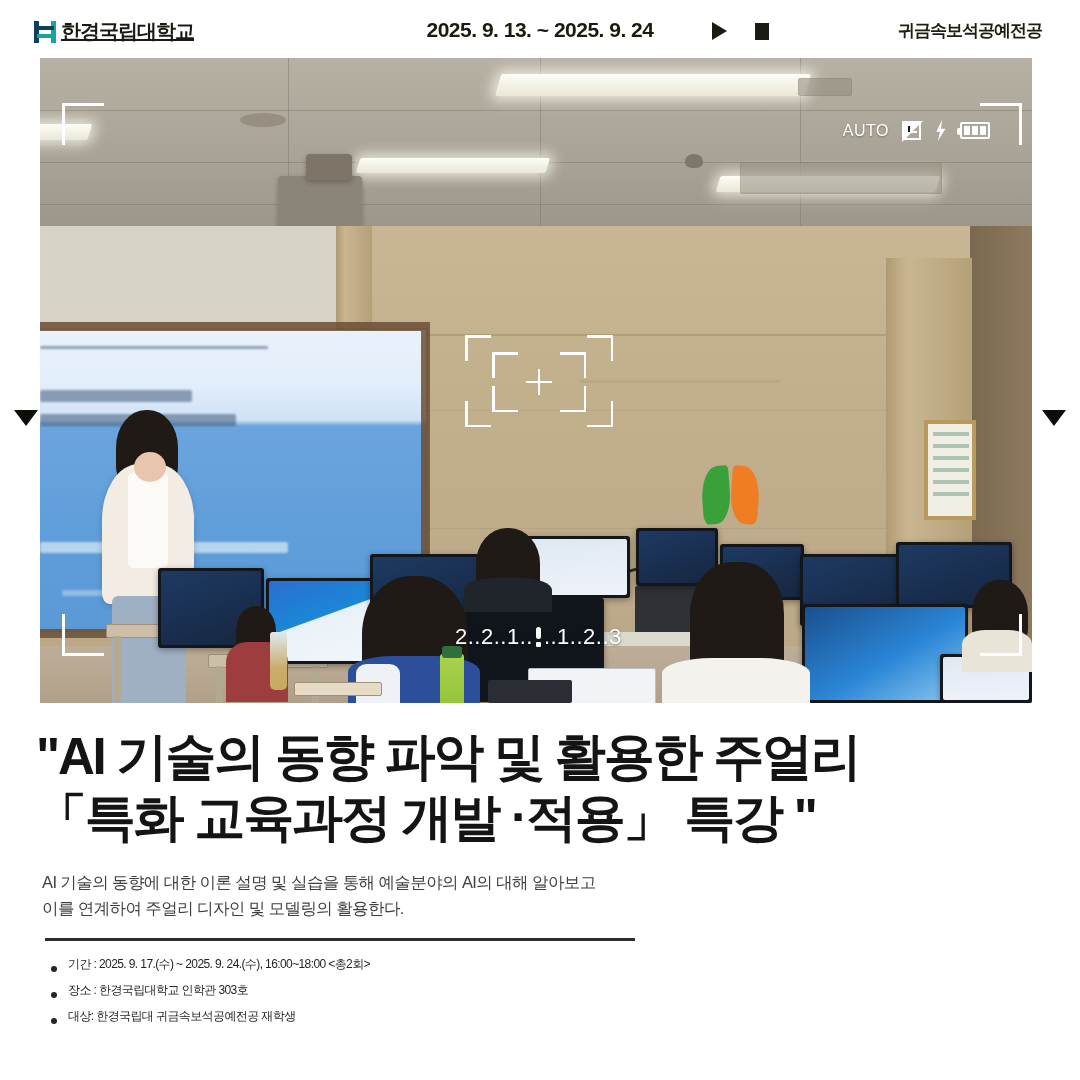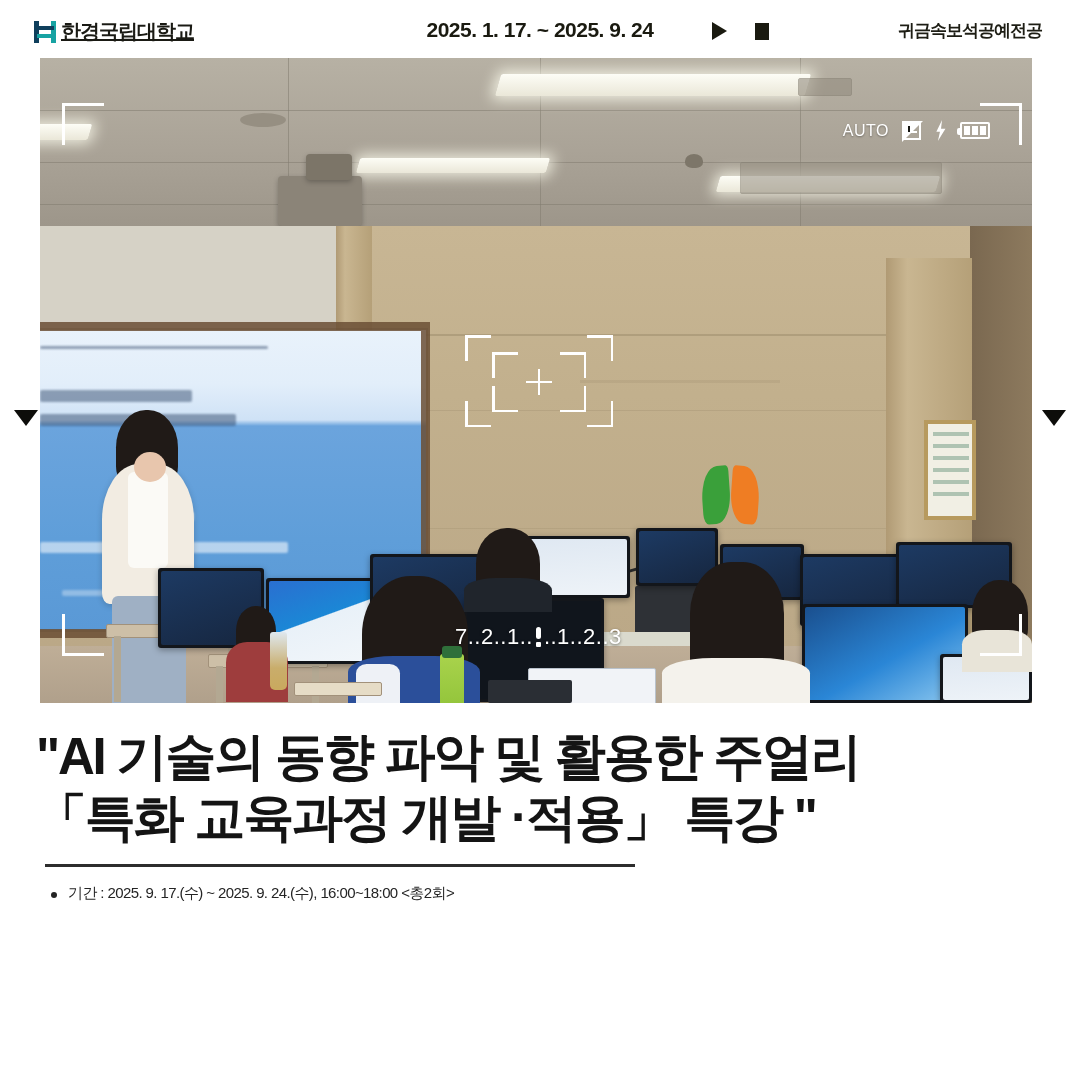--- a/index.html
+++ b/index.html
@@ -576,21 +576,21 @@
     height: 3px;
     background: #2d2d2d;
   }
   .facts {
     margin: 14px 0 0 0;
     padding: 0 0 0 68px;
     list-style: none;
   }
   .facts li {
     position: relative;
-    font-size: 15px;
+    font-size: 12px;
     line-height: 1.62;
     color: #242424;
     letter-spacing: -0.6px;
     margin-top: 7px;
   }
   .facts li::before {
     content: "";
     position: absolute;
     left: -17px;
     top: 11px;
@@ -607,21 +607,21 @@
   <div class="brand">
     <span class="brand-mark">
       <i class="bm-l"></i>
         <i class="bm-r"></i>
         <i class="bm-bar1"></i>
         <i class="bm-bar2"></i>
     </span>
     <span class="brand-name">한경국립대학교</span>
   </div>
 
-  <div class="header-date">2025. 1. 17. ~ 2025. 9. 24</div>
+  <div class="header-date">2025. 9. 13. ~ 2025. 9. 24</div>
 
   <div class="header-controls">
     <span class="ctl-play"></span>
     <span class="ctl-stop"></span>
   </div>
 
   <div class="header-dept">귀금속보석공예전공</div>
 </div>
 
 <div class="side-arrow left"></div>
@@ -803,27 +803,31 @@
       <div class="reticle-inner">
         <span class="rc tl"></span>
           <span class="rc tr"></span>
         <span class="rc bl"></span>
           <span class="rc br"></span>
         <span class="crosshair"></span>
       </div>
     </div>
 
     <div class="countdown">
-      <span>7..2..1..</span>
+      <span>2..2..1..</span>
       <span class="cd-icon"></span>
       <span>..1..2..3</span>
     </div>
   </div>
 </div>
 
 <div class="content">
   <h1 class="headline">"AI 기술의 동향 파악 및 활용한 주얼리
 「특화 교육과정 개발 ·적용」 특강 "</h1>
+  <p class="lead">AI 기술의 동향에 대한 이론 설명 및 실습을 통해 예술분야의 AI의 대해 알아보고
+이를 연계하여 주얼리 디자인 및 모델링의 활용한다.</p>
   <div class="rule"></div>
   <ul class="facts">
     <li>기간 : 2025. 9. 17.(수) ~ 2025. 9. 24.(수), 16:00~18:00 &lt;총2회&gt;</li>
+    <li>장소 : 한경국립대학교 인학관 303호</li>
+    <li>대상: 한경국립대 귀금속보석공예전공 재학생</li>
   </ul>
 </div>
 
 </body></html>

